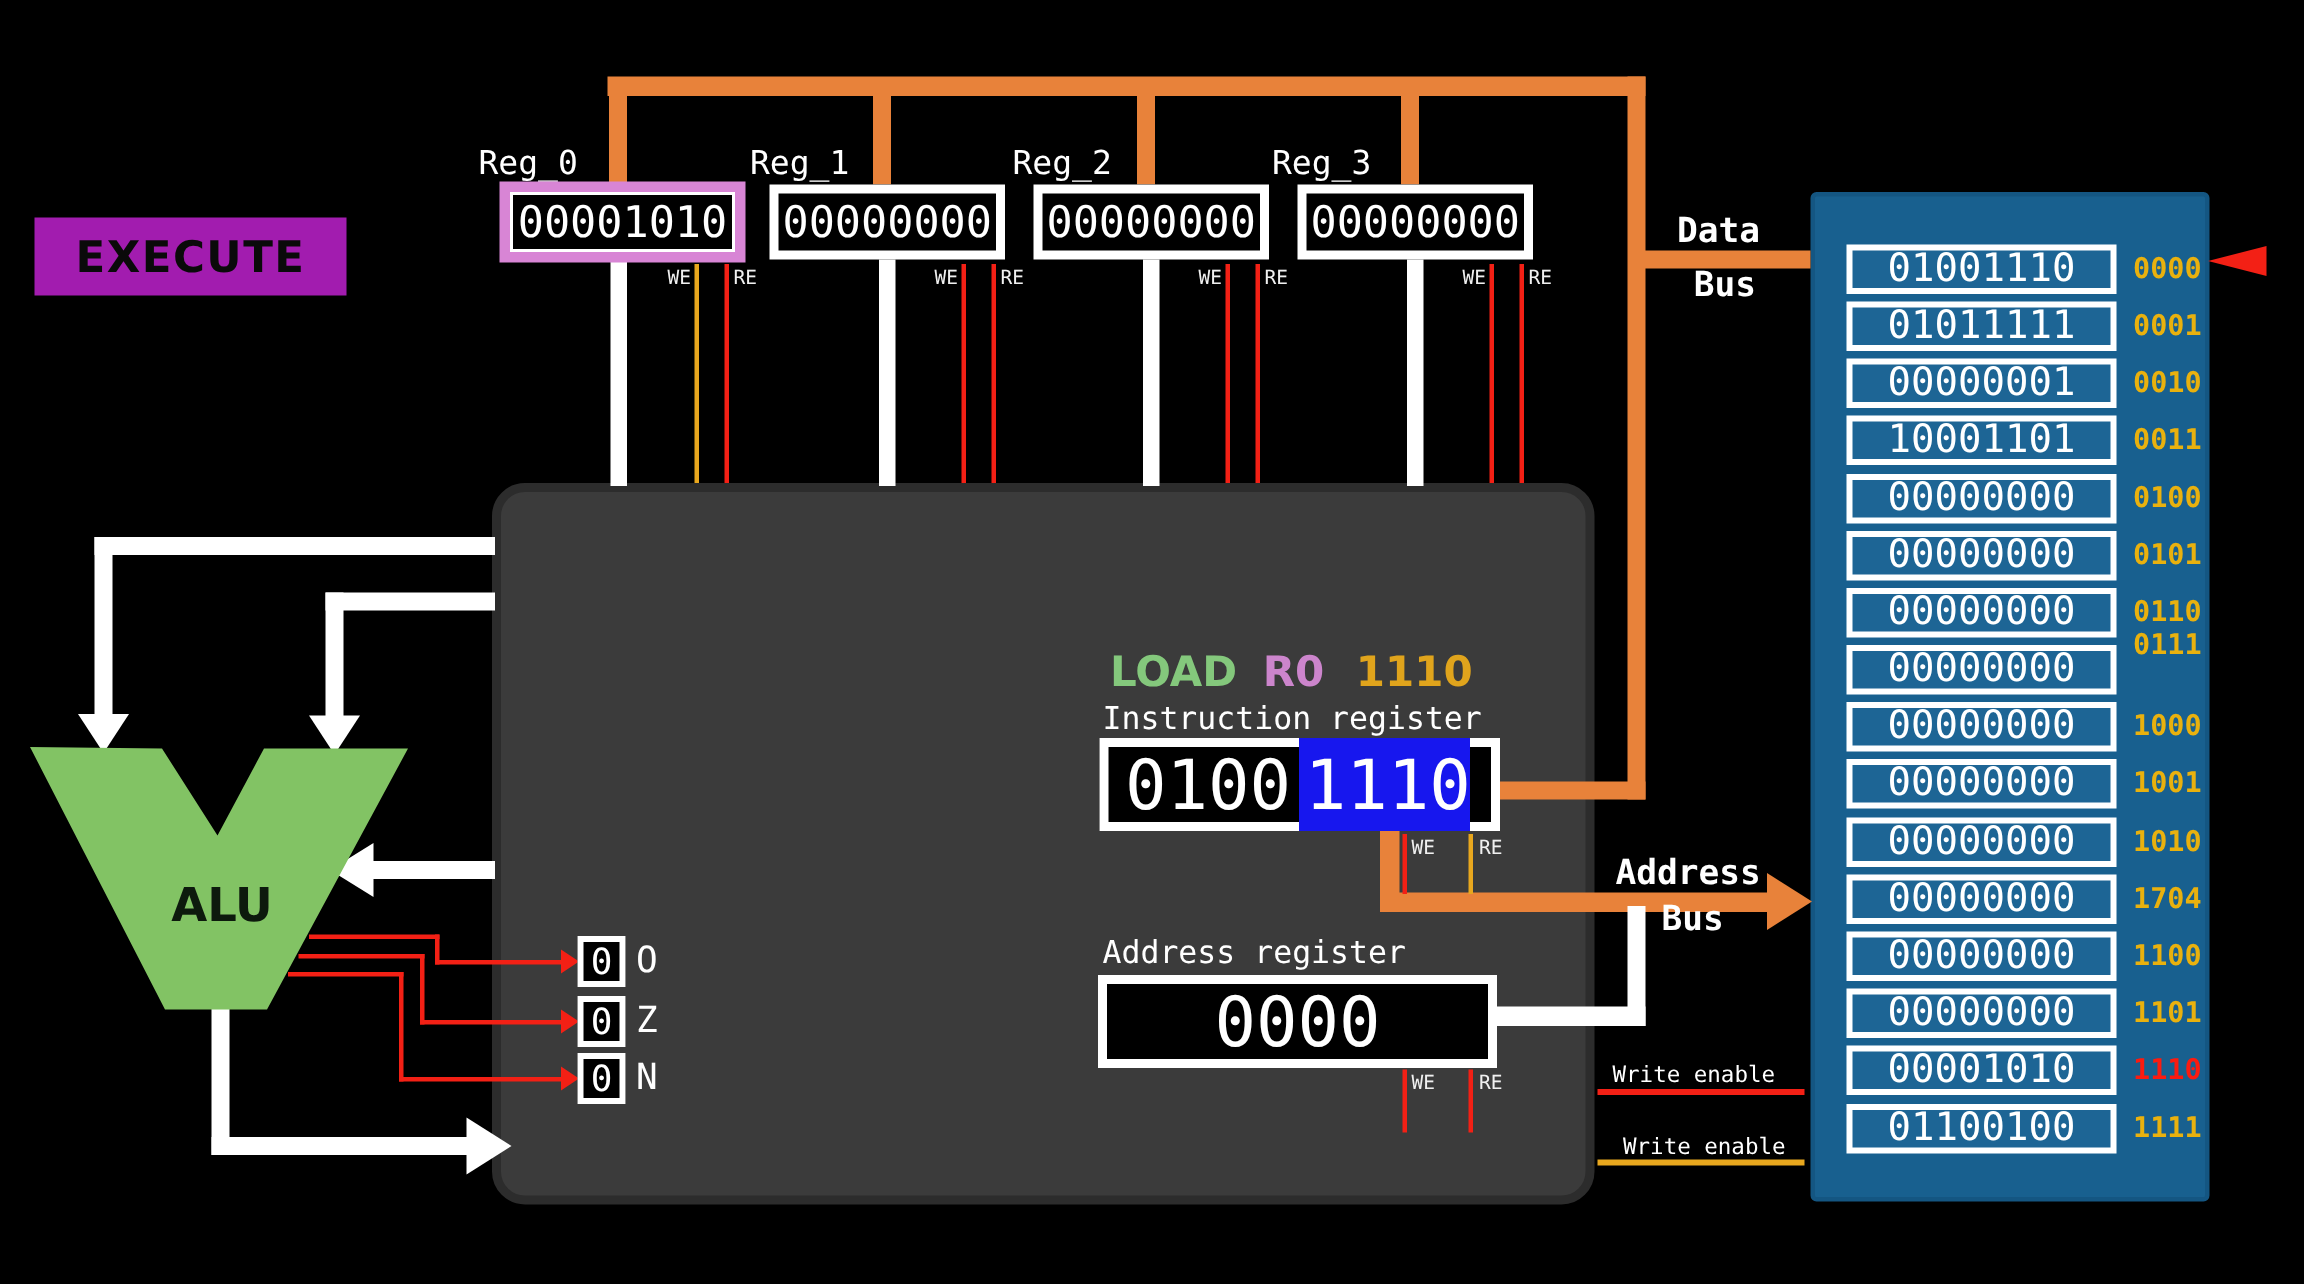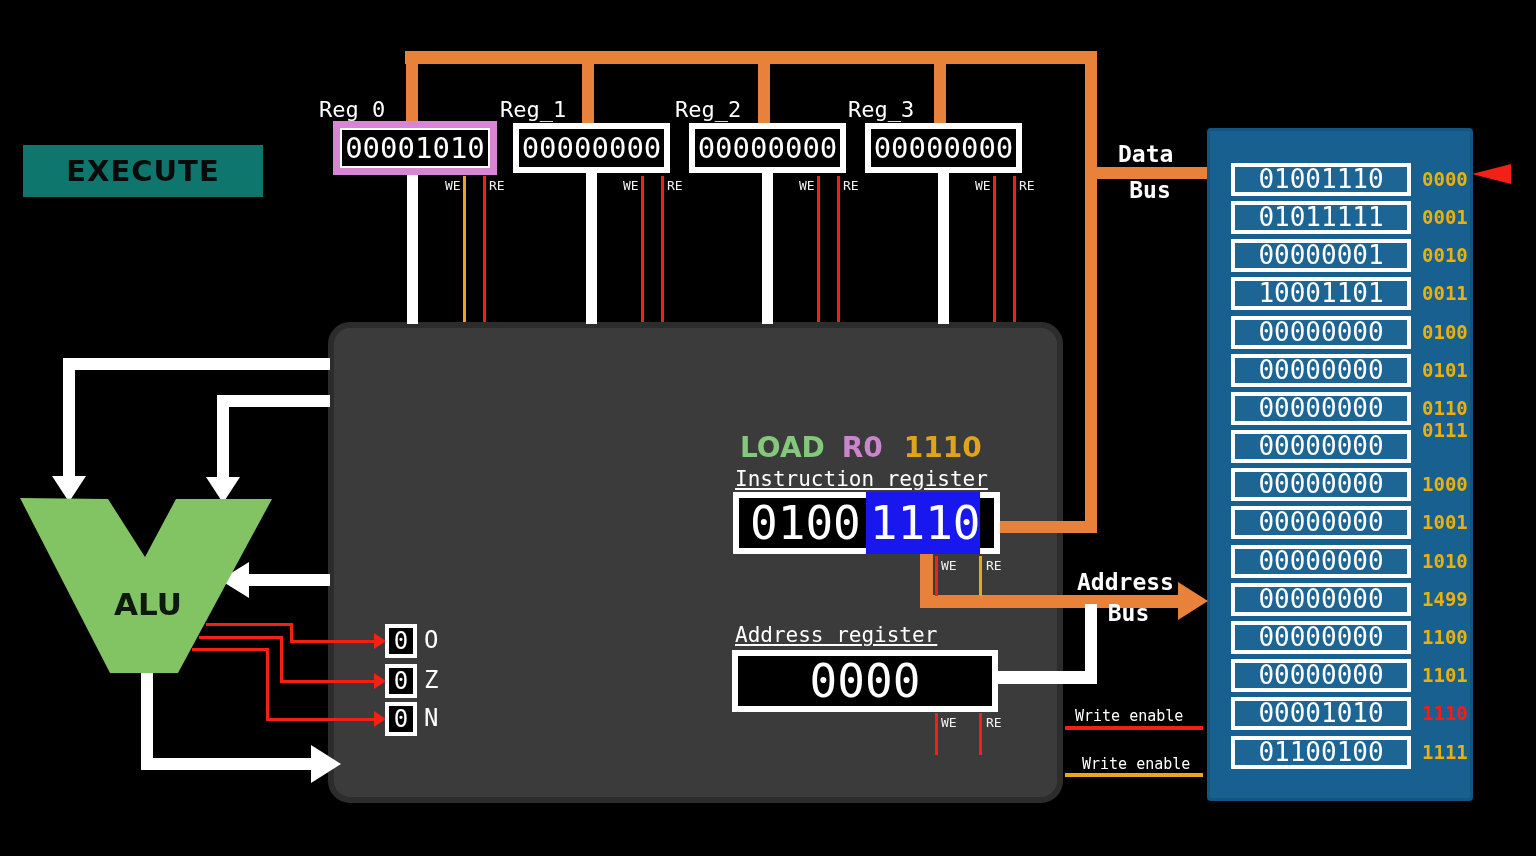--- a/index.html
+++ b/index.html
@@ -27,37 +27,37 @@
 
   
   .reg-label{color:#fff;font-size:22px;line-height:24px;}
   .reg-outer{border:6px solid #fff;background:#000;color:#fff;font-size:29px;}
   #reg0-outer{border:7px solid #d885d5;background:transparent;padding:0;}
   #reg0-inner{width:100%;height:100%;border:2px solid #fff;background:#000;
               display:flex;align-items:center;justify-content:center;color:#fff;font-size:29px;}
   .sig-label{color:#f0f0f0;font-size:13px;line-height:14px;}
 
   
-  #execute{left:23px;top:145px;width:240px;height:52px;background:#0f766e;color:#0a0a0a;
+  #execute{left:23px;top:145px;width:208px;height:52px;background:#a21caf;color:#0a0a0a;
            font-size:29px;font-weight:bold;letter-spacing:1px;}
 
   
   #alu-text{left:108px;top:586px;width:80px;text-align:center;color:#0d1a0d;
             font-size:31px;font-weight:bold;}
   .flag-box{left:385px;width:32px;height:34px;background:#000;border:4px solid #fff;
             color:#fff;font-size:24px;}
   .flag-label{left:424px;color:#fff;font-size:24px;line-height:26px;}
 
   
   #decode{left:740px;top:431px;font-size:28px;font-weight:bold;}
   #decode .op{color:#84c87c;}
   #decode .rg{color:#cc85cc;margin-left:17px;text-align:right;}
   #decode .ad{color:#e0a41c;margin-left:21px;}
 
-  .box-title{color:#fff;font-size:21px;line-height:22px;text-decoration:underline;}
+  .box-title{color:#fff;font-size:21px;line-height:22px;}
 
   
   #ir{left:733px;top:492px;width:267px;height:62px;border:6px solid #fff;background:#000;}
   #ir-blue{position:absolute;left:127px;top:-6px;width:114px;height:62px;background:#1717ee;}
   #ir-text{position:absolute;left:0;top:-6px;width:100%;height:62px;display:flex;
            align-items:center;color:#fff;font-size:46px;padding-left:11px;}
   #ir-text .hl{margin-left:9px;}
 
   
   #ar{left:732px;top:650px;width:266px;height:62px;border:6px solid #fff;background:#000;
@@ -95,21 +95,21 @@
     <div class="mem-addr" style="top:77px">0001</div>
     <div class="mem-addr" style="top:115px">0010</div>
     <div class="mem-addr" style="top:153px">0011</div>
     <div class="mem-addr" style="top:192px">0100</div>
     <div class="mem-addr" style="top:230px">0101</div>
     <div class="mem-addr" style="top:268px">0110</div>
     <div class="mem-addr" style="top:290px">0111</div>
     <div class="mem-addr" style="top:344px">1000</div>
     <div class="mem-addr" style="top:382px">1001</div>
     <div class="mem-addr" style="top:421px">1010</div>
-    <div class="mem-addr" style="top:459px">1499</div>
+    <div class="mem-addr" style="top:459px">1704</div>
     <div class="mem-addr" style="top:497px">1100</div>
     <div class="mem-addr" style="top:535px">1101</div>
     <div class="mem-addr active" style="top:573px">1110</div>
     <div class="mem-addr" style="top:612px">1111</div>
   </div>
 
   <svg class="abs" style="left:0;top:0" width="1536" height="856">
     <g fill="#e8823a">
       <rect x="405" y="51" width="692" height="13"></rect>
       <rect x="406" y="62" width="12" height="61"></rect>

